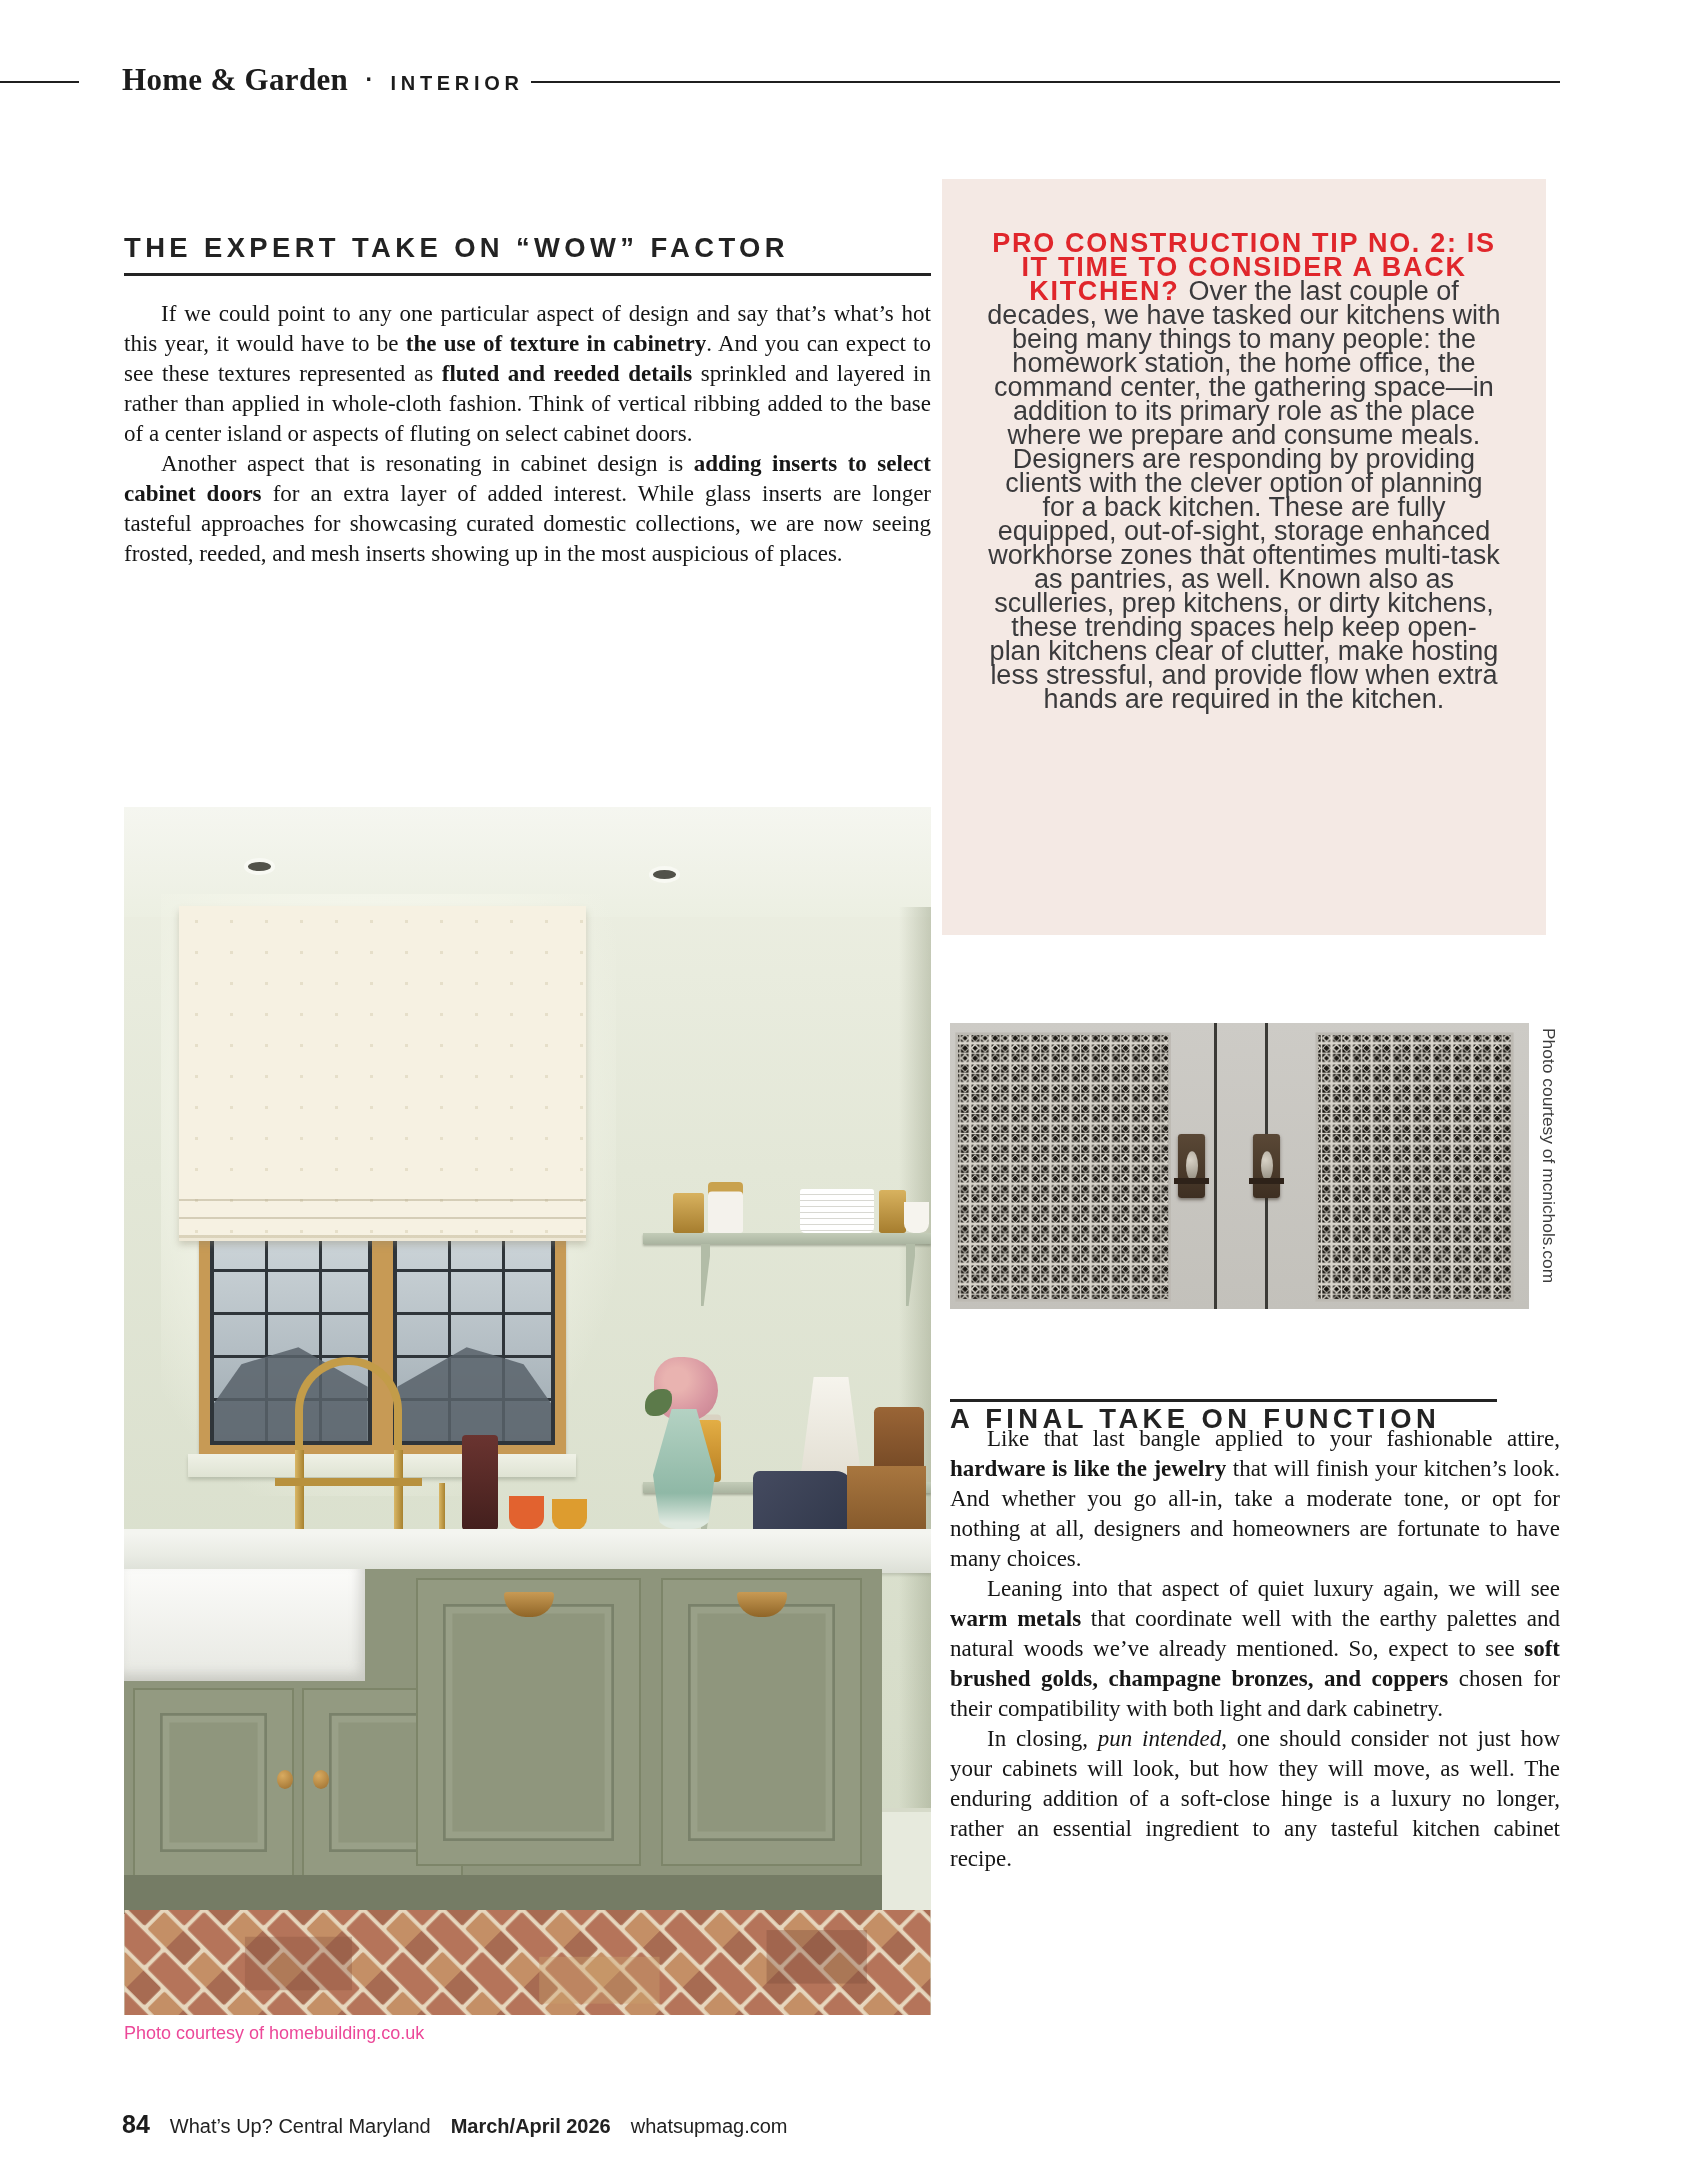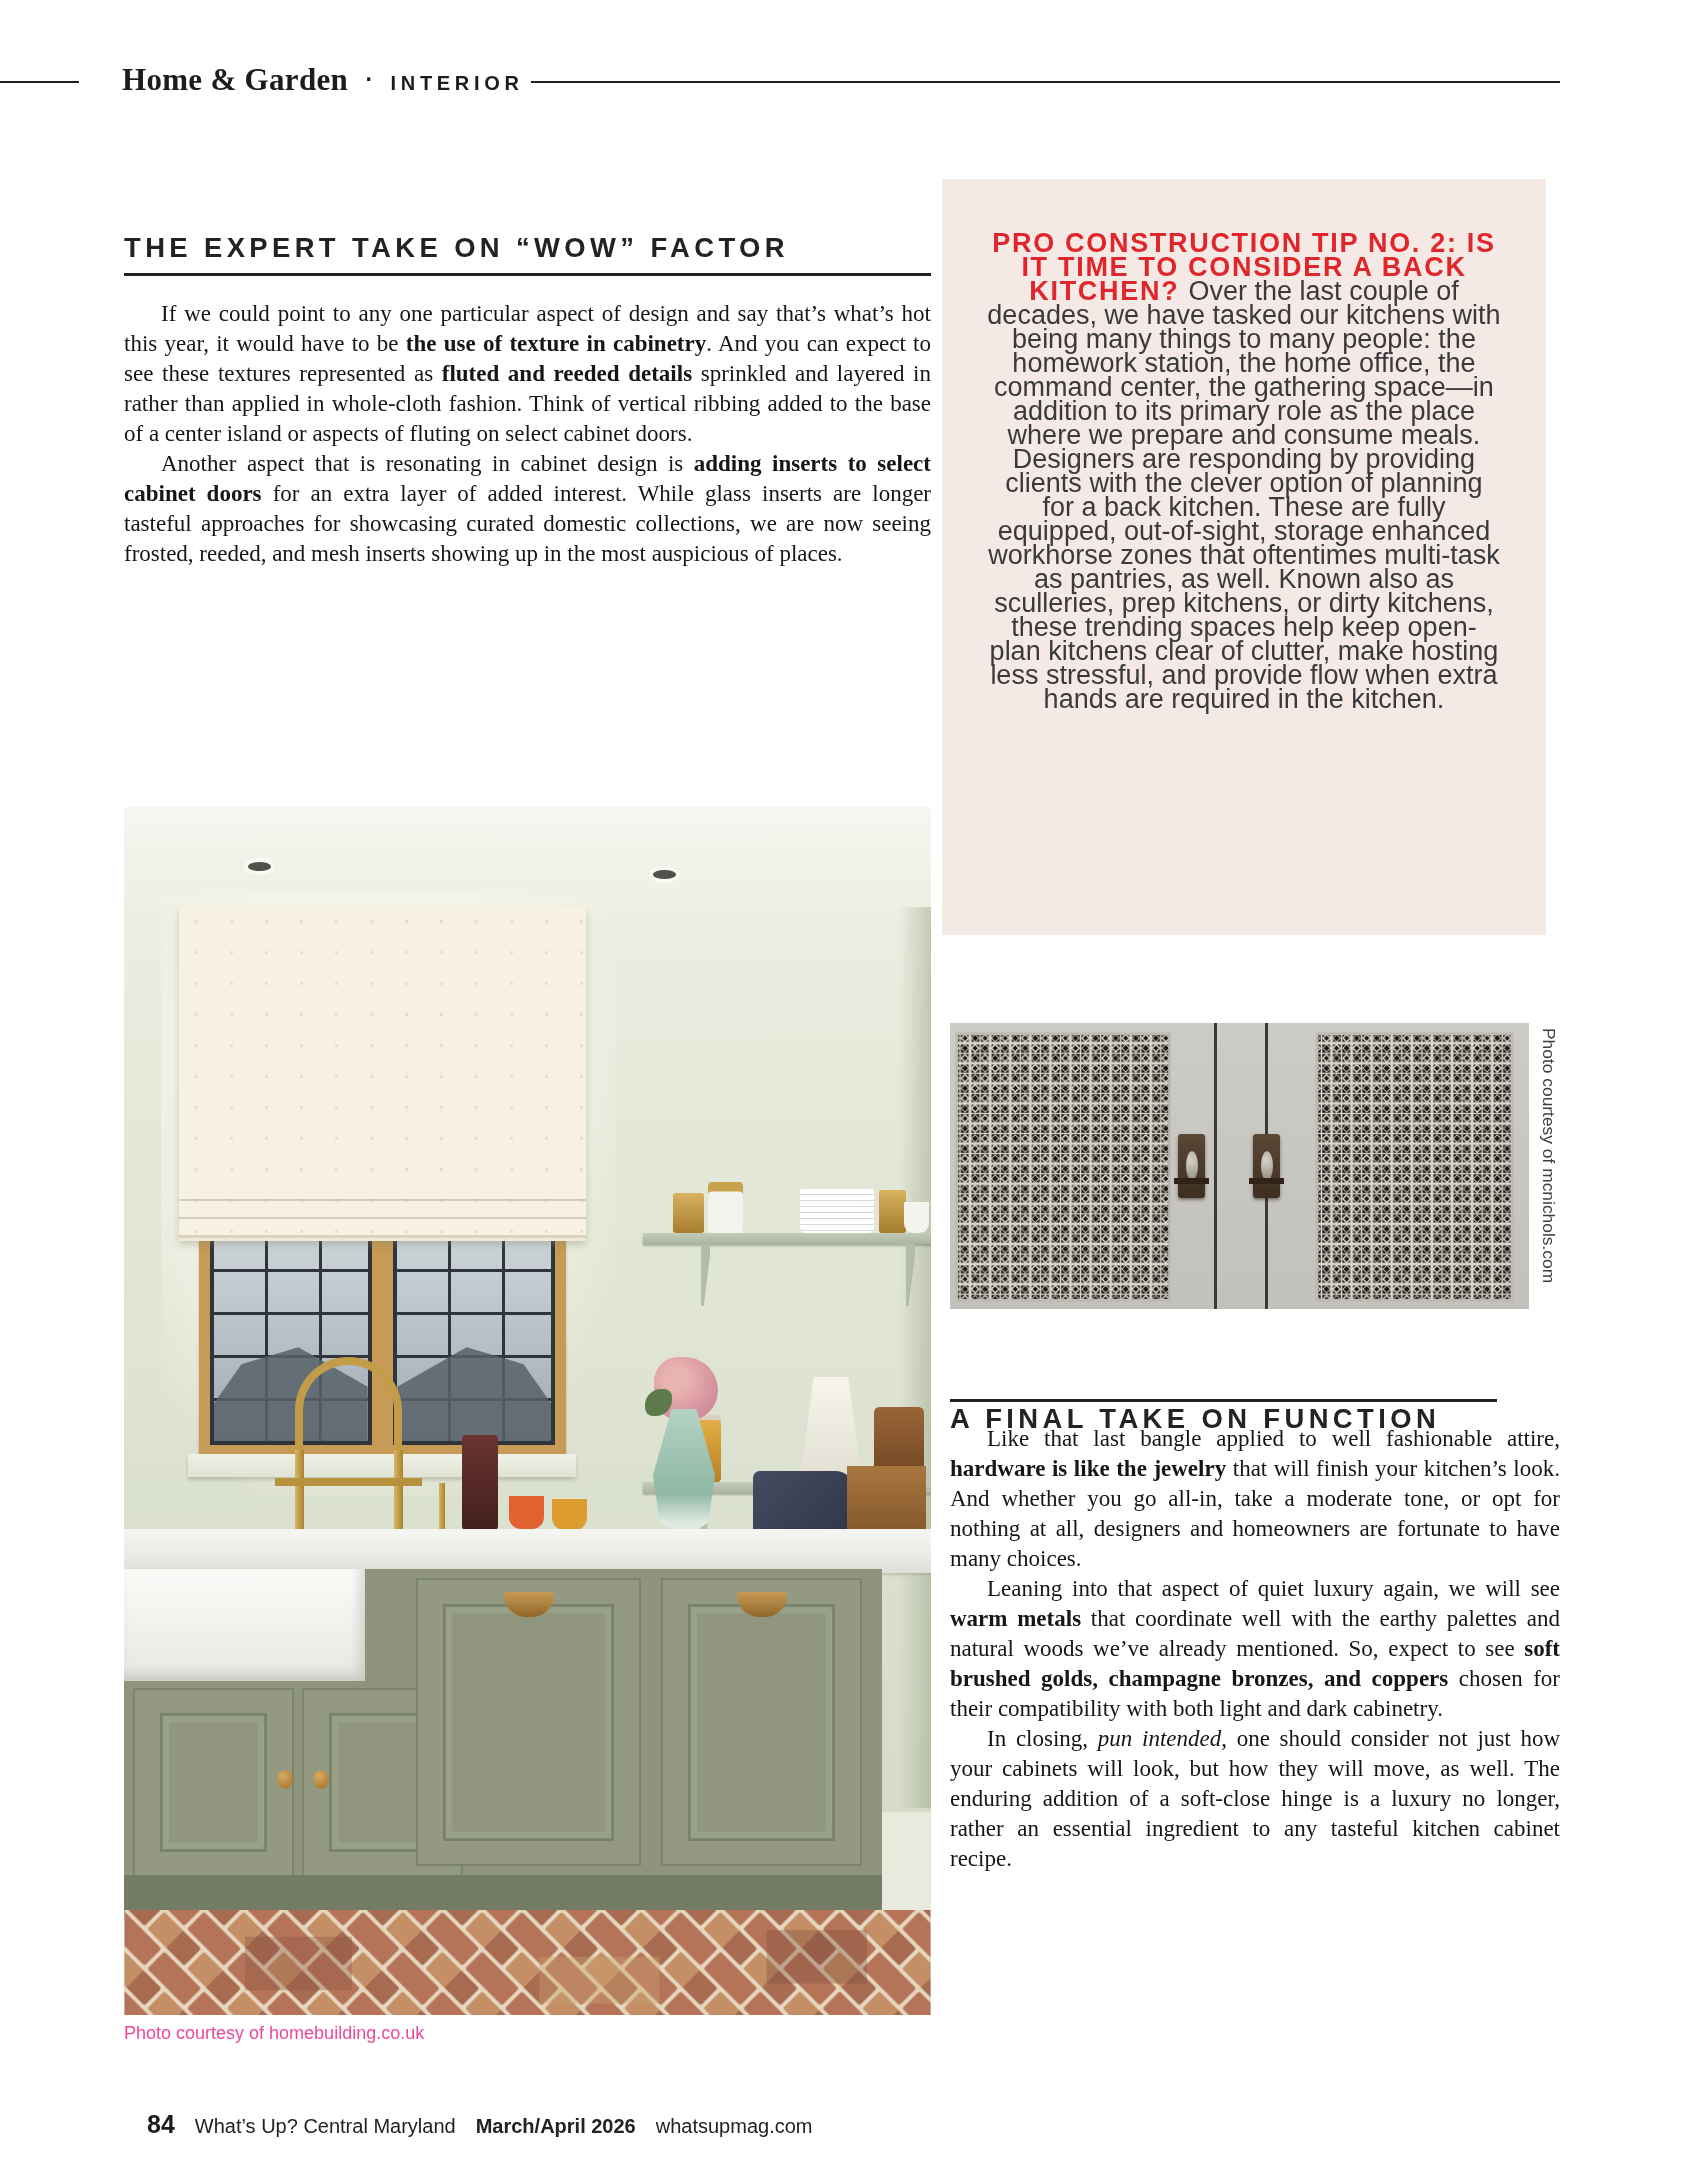--- a/index.html
+++ b/index.html
@@ -23,21 +23,21 @@
 
   
   .tipbox{left:942px;top:179px;width:604px;height:756px;background:#f4e9e4;box-sizing:border-box;
           padding:52px 44px 40px 44px;text-align:center;}
   .tipbox .tiptext{font-size:27px;line-height:24px;color:#3a3a3c;}
 
   
   .caption{font-size:18px;color:#ec4899;}
   .v-caption{font-size:17.4px;color:#3c3c3c;writing-mode:vertical-rl;}
   .footer{left:122px;top:2110px;display:flex;align-items:baseline;gap:20px;}
-  .footer .pg{font-size:25px;font-weight:bold;margin-left:25px;}
+  .footer .pg{font-size:25px;font-weight:bold;}
   .footer .it{font-size:20px;color:#222;}
   .footer .bold{font-weight:bold;}
 
   
   .kphoto{left:124px;top:807px;width:807px;height:1208px;overflow:hidden;background:linear-gradient(#eef0e4 0%,#e3e7d7 30%,#d8decb 70%,#d3d9c5 100%);}
   .ceiling{left:0;top:0;width:807px;height:110px;background:linear-gradient(#f5f6f0,#ecefe2);}
   .spot{width:23px;height:8.7px;border-radius:50%;background:#52524a;box-shadow:0 0 0 4px #f8f9f3;}
   .corner-shade{right:0;top:100px;width:32px;height:970px;background:linear-gradient(90deg,rgba(160,170,145,0),rgba(150,158,132,.45));}
   .win-glow{left:37px;top:87px;width:455px;height:602px;background:radial-gradient(ellipse at 45% 35%,#f7f8ef 0%,rgba(243,245,233,.65) 55%,rgba(243,245,233,0) 78%);}
   .window{left:75px;top:415px;width:367px;height:234px;background:#c79a55;box-shadow:0 4px 2.7px rgba(120,110,80,.35);}
@@ -225,21 +225,21 @@
   <div class="latch" style="left:303px;top:111px;">
     <div class="oval"></div>
       <div class="bar"></div>
   </div>
 </div>
 <div class="abs v-caption" style="left:1538px;top:1028px;height:281px;">Photo courtesy of mcnichols.com</div>
 
 <div class="abs rightcol sec-head" style="top:1403px;">A FINAL TAKE ON FUNCTION</div>
 <div class="abs sec-rule" style="left:950px;top:1399px;width:547px;"></div>
 <div class="abs rightcol copy" style="top:1424px;">
-  <p><span>Like that last bangle applied to well fashionable attire, </span><span style="font-weight: bold;">hardware is like the jewelry</span><span> that will finish your kitchen’s look. And whether you go all-in, take a moderate tone, or opt for nothing at all, designers and homeowners are fortunate to have many choices.</span></p>
+  <p><span>Like that last bangle applied to your fashionable attire, </span><span style="font-weight: bold;">hardware is like the jewelry</span><span> that will finish your kitchen’s look. And whether you go all-in, take a moderate tone, or opt for nothing at all, designers and homeowners are fortunate to have many choices.</span></p>
   <p><span>Leaning into that aspect of quiet luxury again, we will see </span><span style="font-weight: bold;">warm metals</span><span> that coordinate well with the earthy palettes and natural woods we’ve already mentioned. So, expect to see </span><span style="font-weight: bold;">soft brushed golds, champagne bronzes, and coppers</span><span> chosen for their compatibility with both light and dark cabinetry.</span></p>
   <p><span>In closing, </span><span style="font-style: italic;">pun intended</span><span>, one should consider not just how your cabinets will look, but how they will move, as well. The enduring addition of a soft-close hinge is a luxury no longer, rather an essential ingredient to any tasteful kitchen cabinet recipe.</span></p>
 </div>
 
 <div class="abs footer">
   <span class="pg">84</span>
   <span class="it">What’s Up? Central Maryland</span>
   <span class="it bold">March/April 2026</span>
   <span class="it">whatsupmag.com</span>
 </div>

